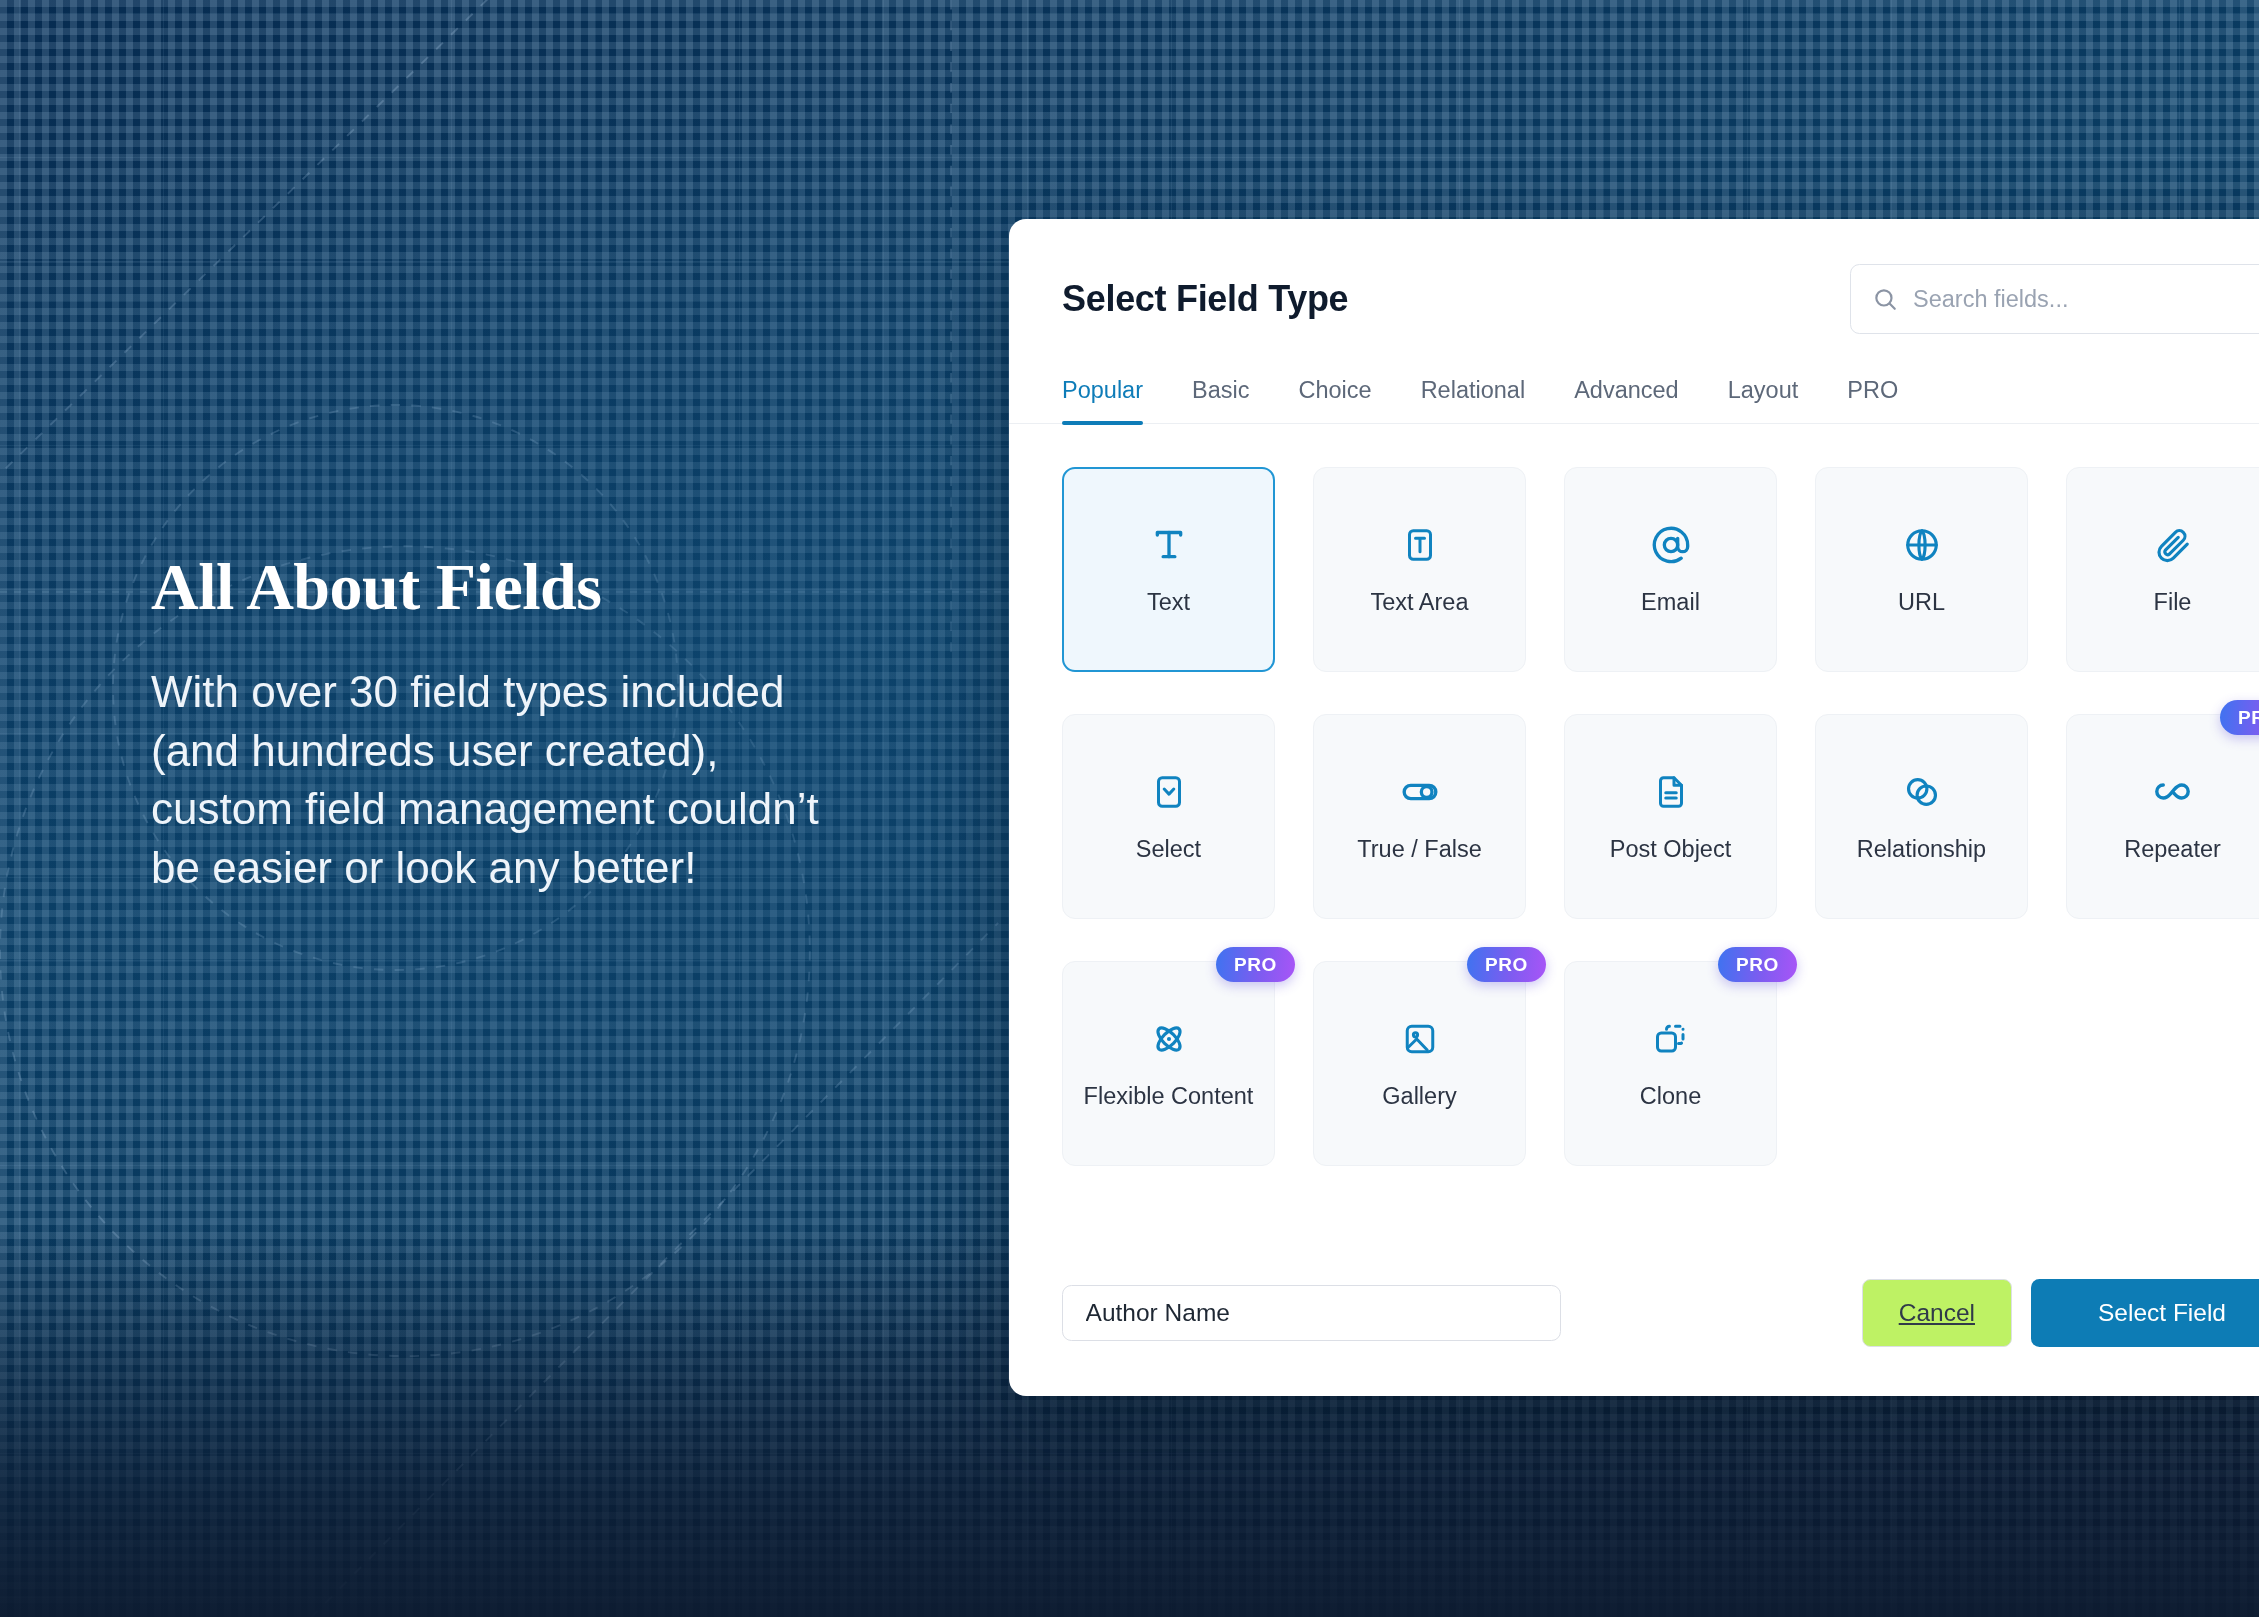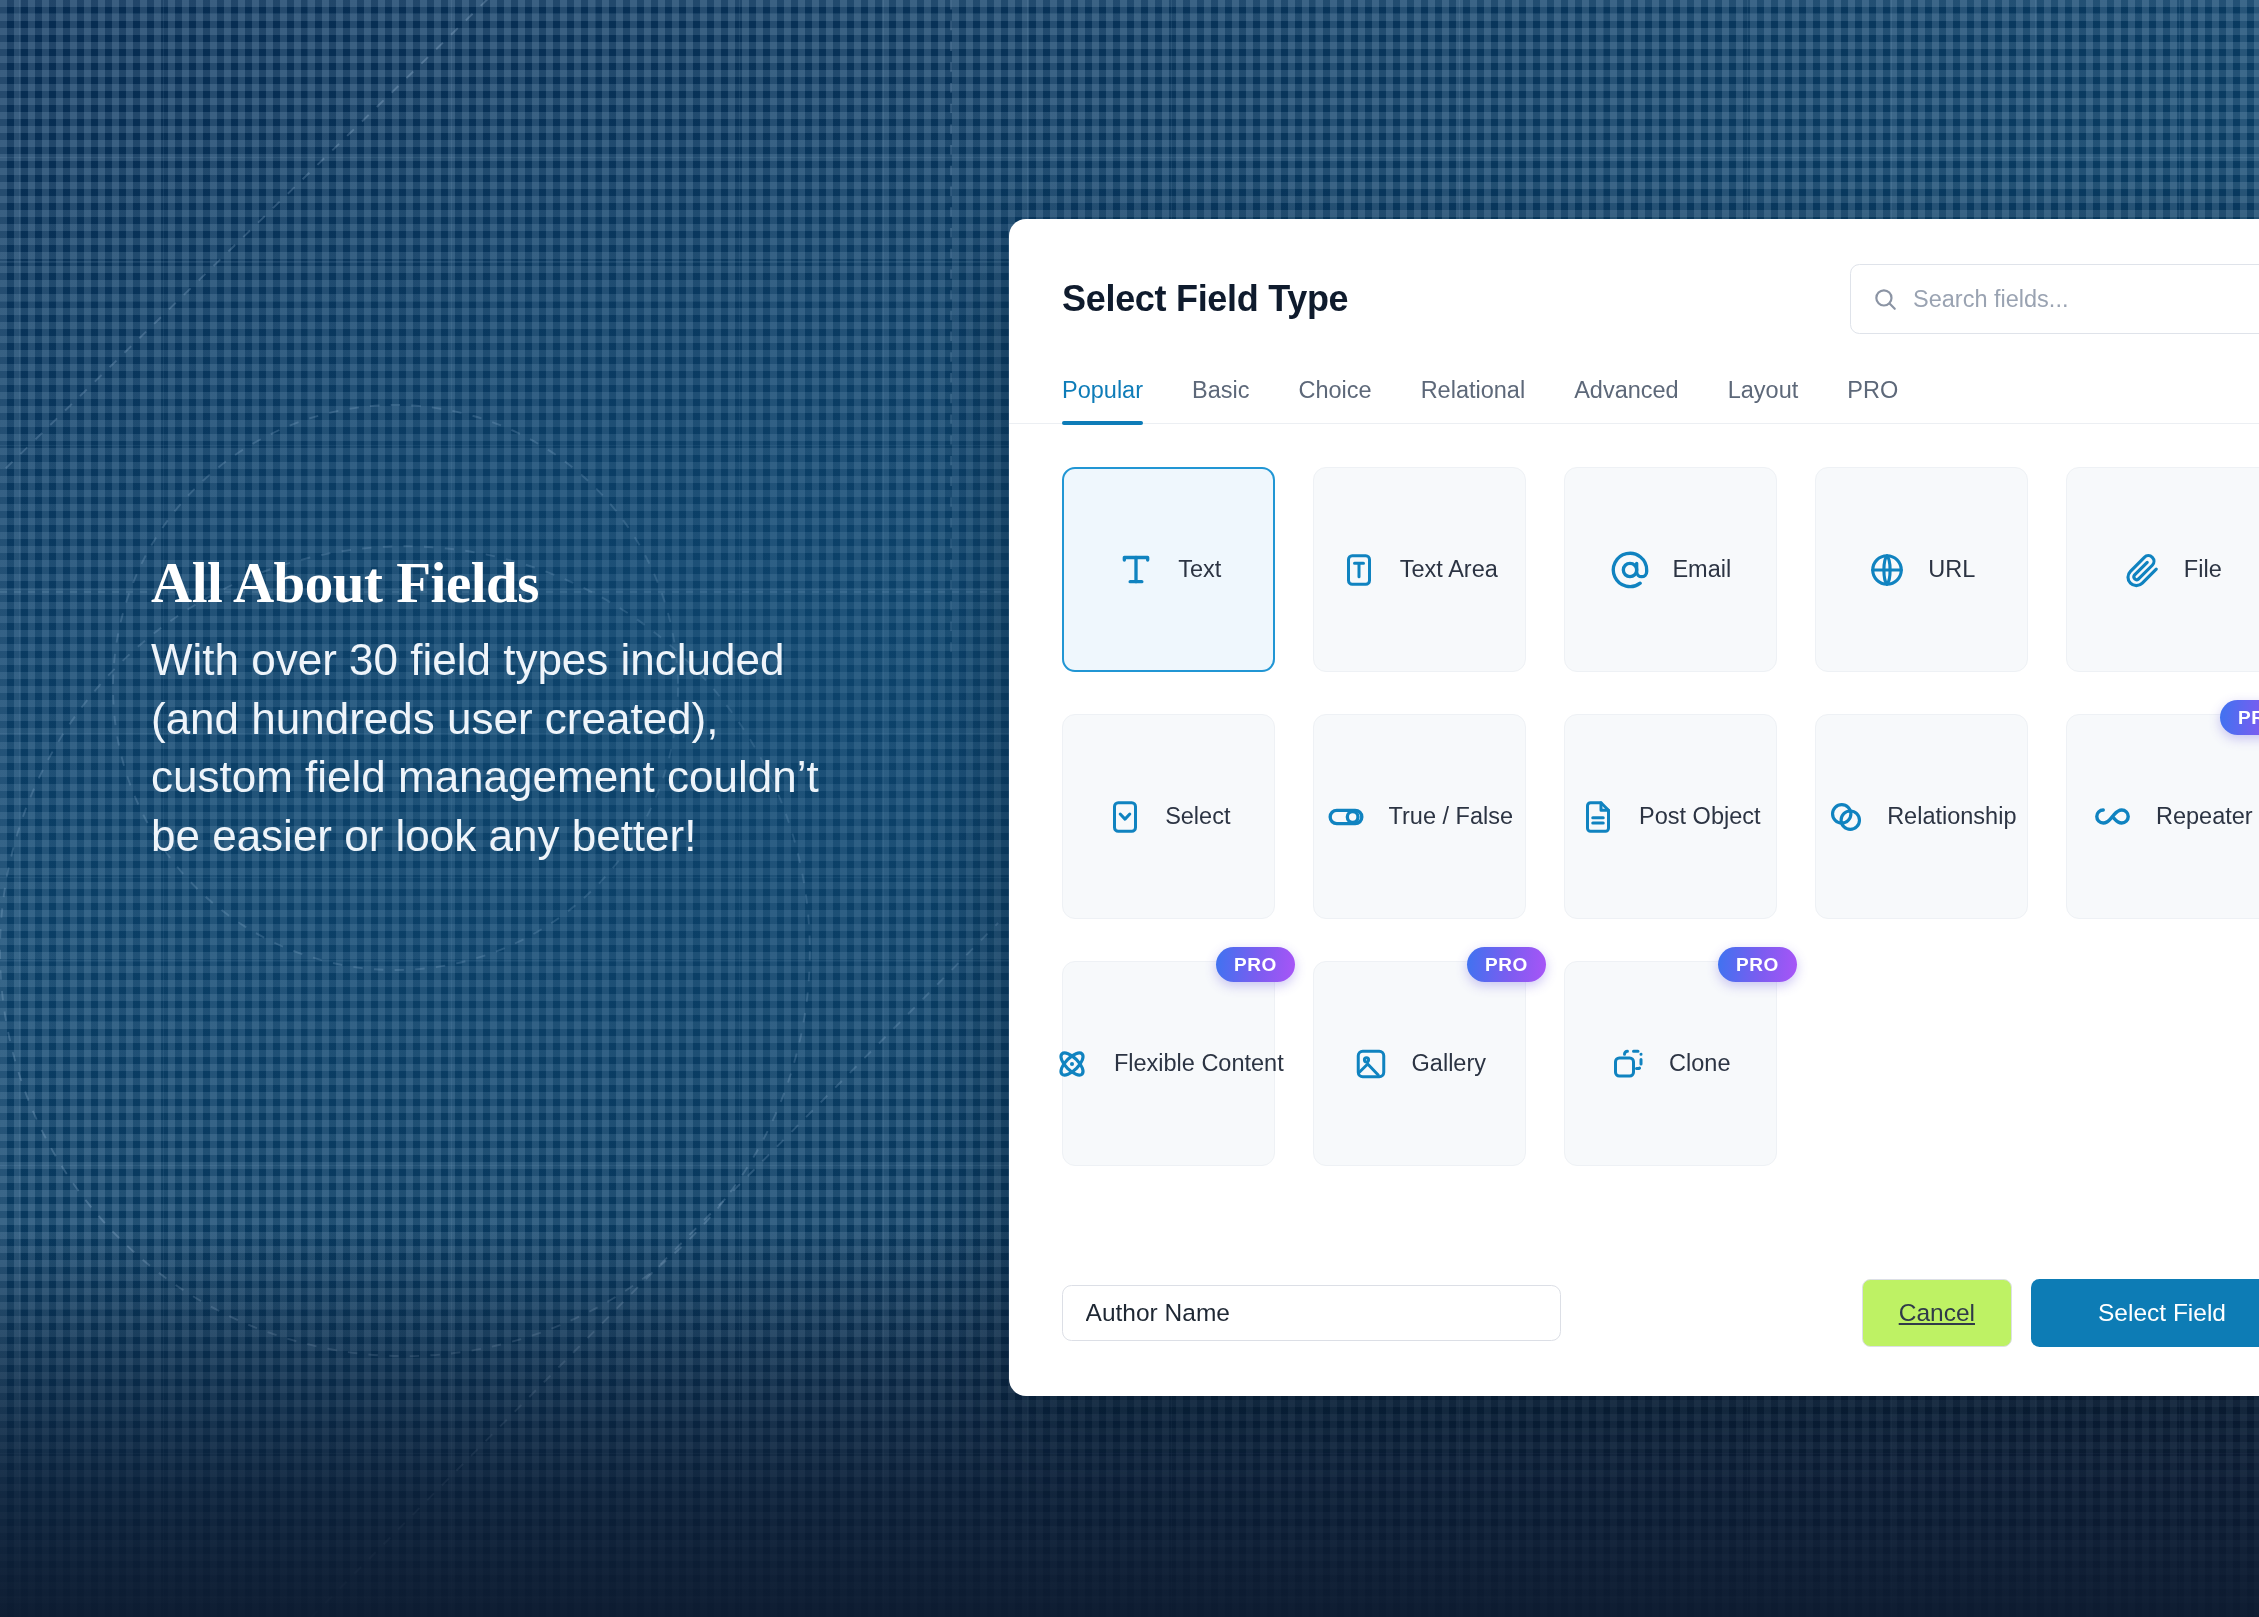--- a/index.html
+++ b/index.html
@@ -63,25 +63,25 @@
 
   
   .hero {
     position: absolute;
     left: 151px; top: 554px;
     width: 772px;
   }
   .hero-title {
     font-family: "Liberation Serif", serif;
     font-weight: 700;
-    font-size: 57px;
+    font-size: 66px;
     line-height: 1.0;
     color: #ffffff;
     letter-spacing: -0.5px;
-    margin-bottom: 20px;
+    margin-bottom: 43px;
   }
   .hero-body {
     font-family: "Liberation Sans", sans-serif;
     font-size: 44px;
     line-height: 1.33;
     color: #eef4fa;
     font-weight: 400;
     max-width: 716px;
   }
 
@@ -171,21 +171,21 @@
     flex: none;
   }
   .card {
     position: relative;
     width: 213px;
     height: 205px;
     border-radius: 13px;
     background: #f7f9fb;
     border: 1.4px solid #eef1f5;
     display: flex;
-    flex-direction: row;
+    flex-direction: column;
     align-items: center;
     justify-content: center;
     gap: 22.6px;
     cursor: pointer;
   }
   .card.selected {
     background: #eff7fd;
     border: 2.4px solid #2196d4;
   }
   .card-icon { color: #1083c0; display: flex; align-items: center; justify-content: center; height: 43px; }

